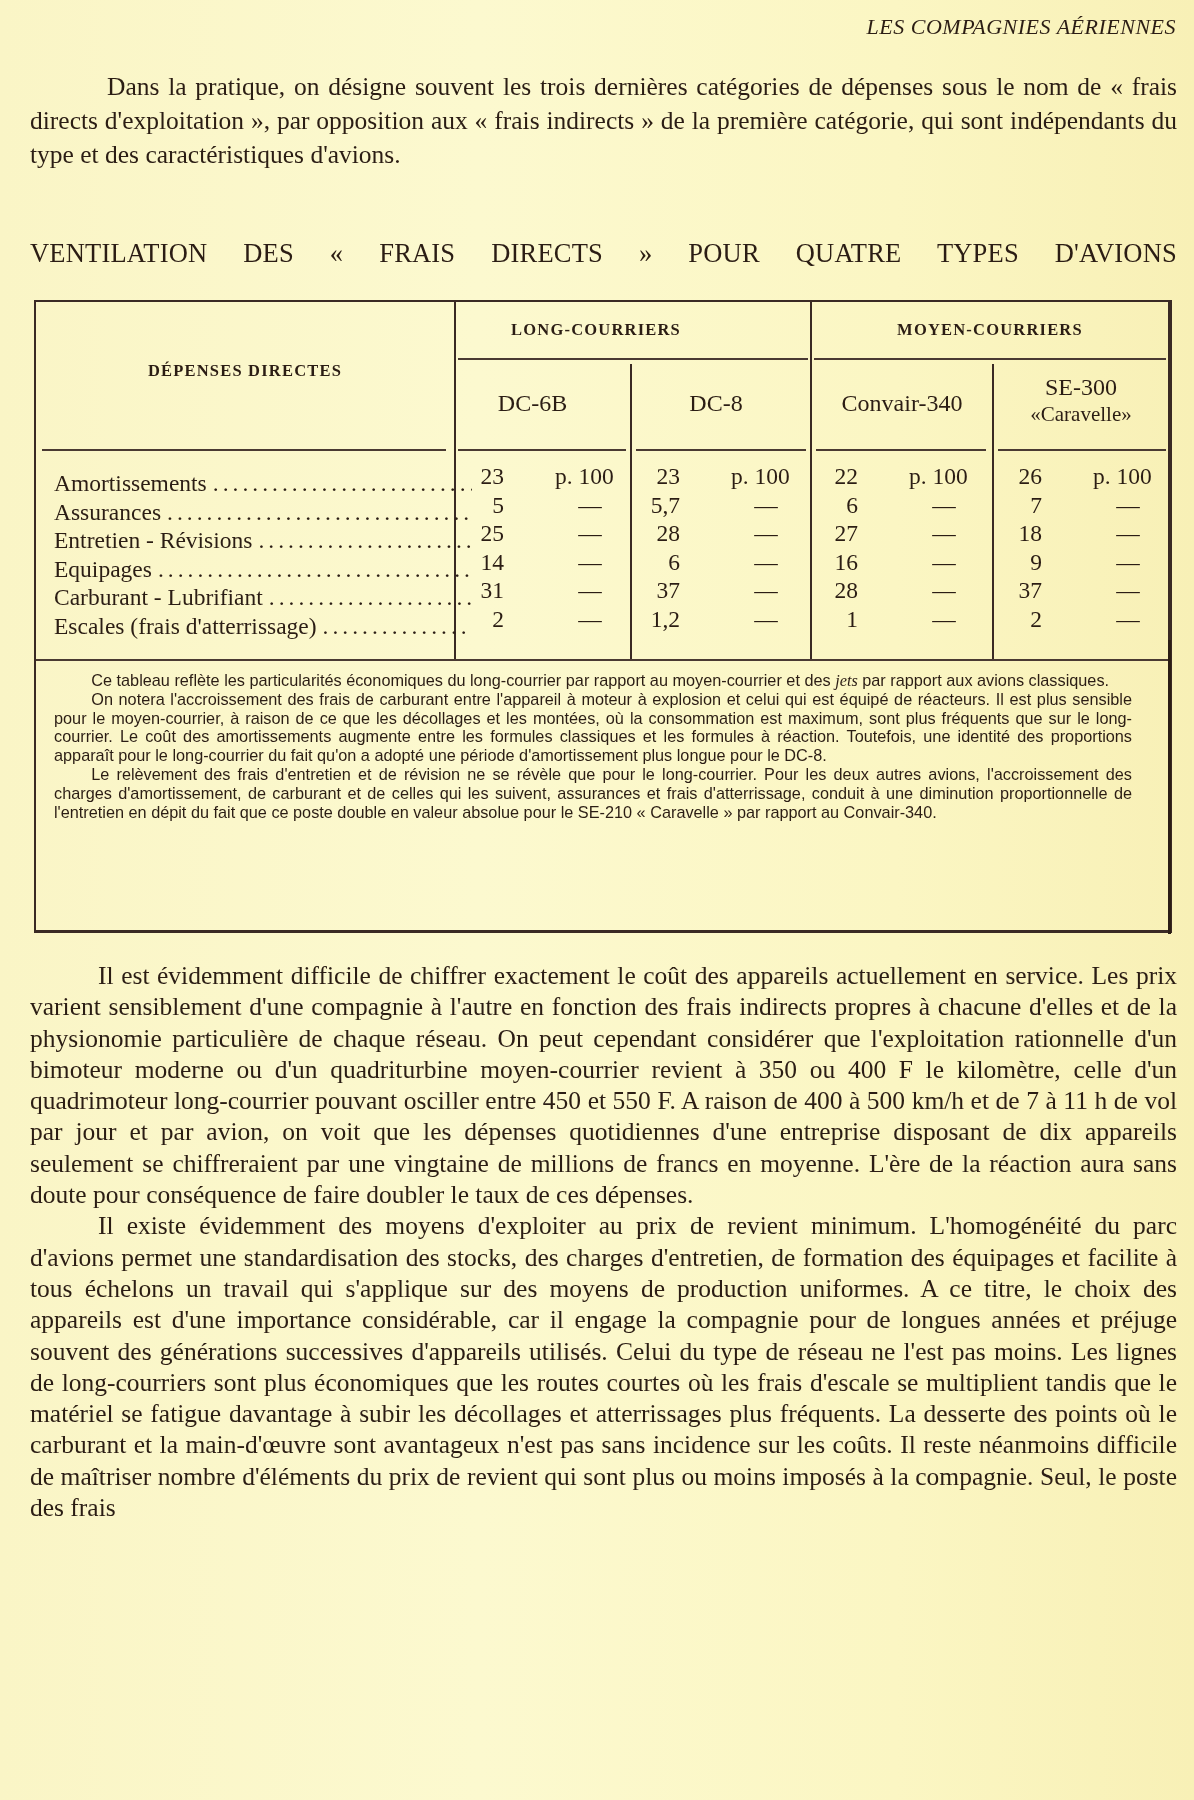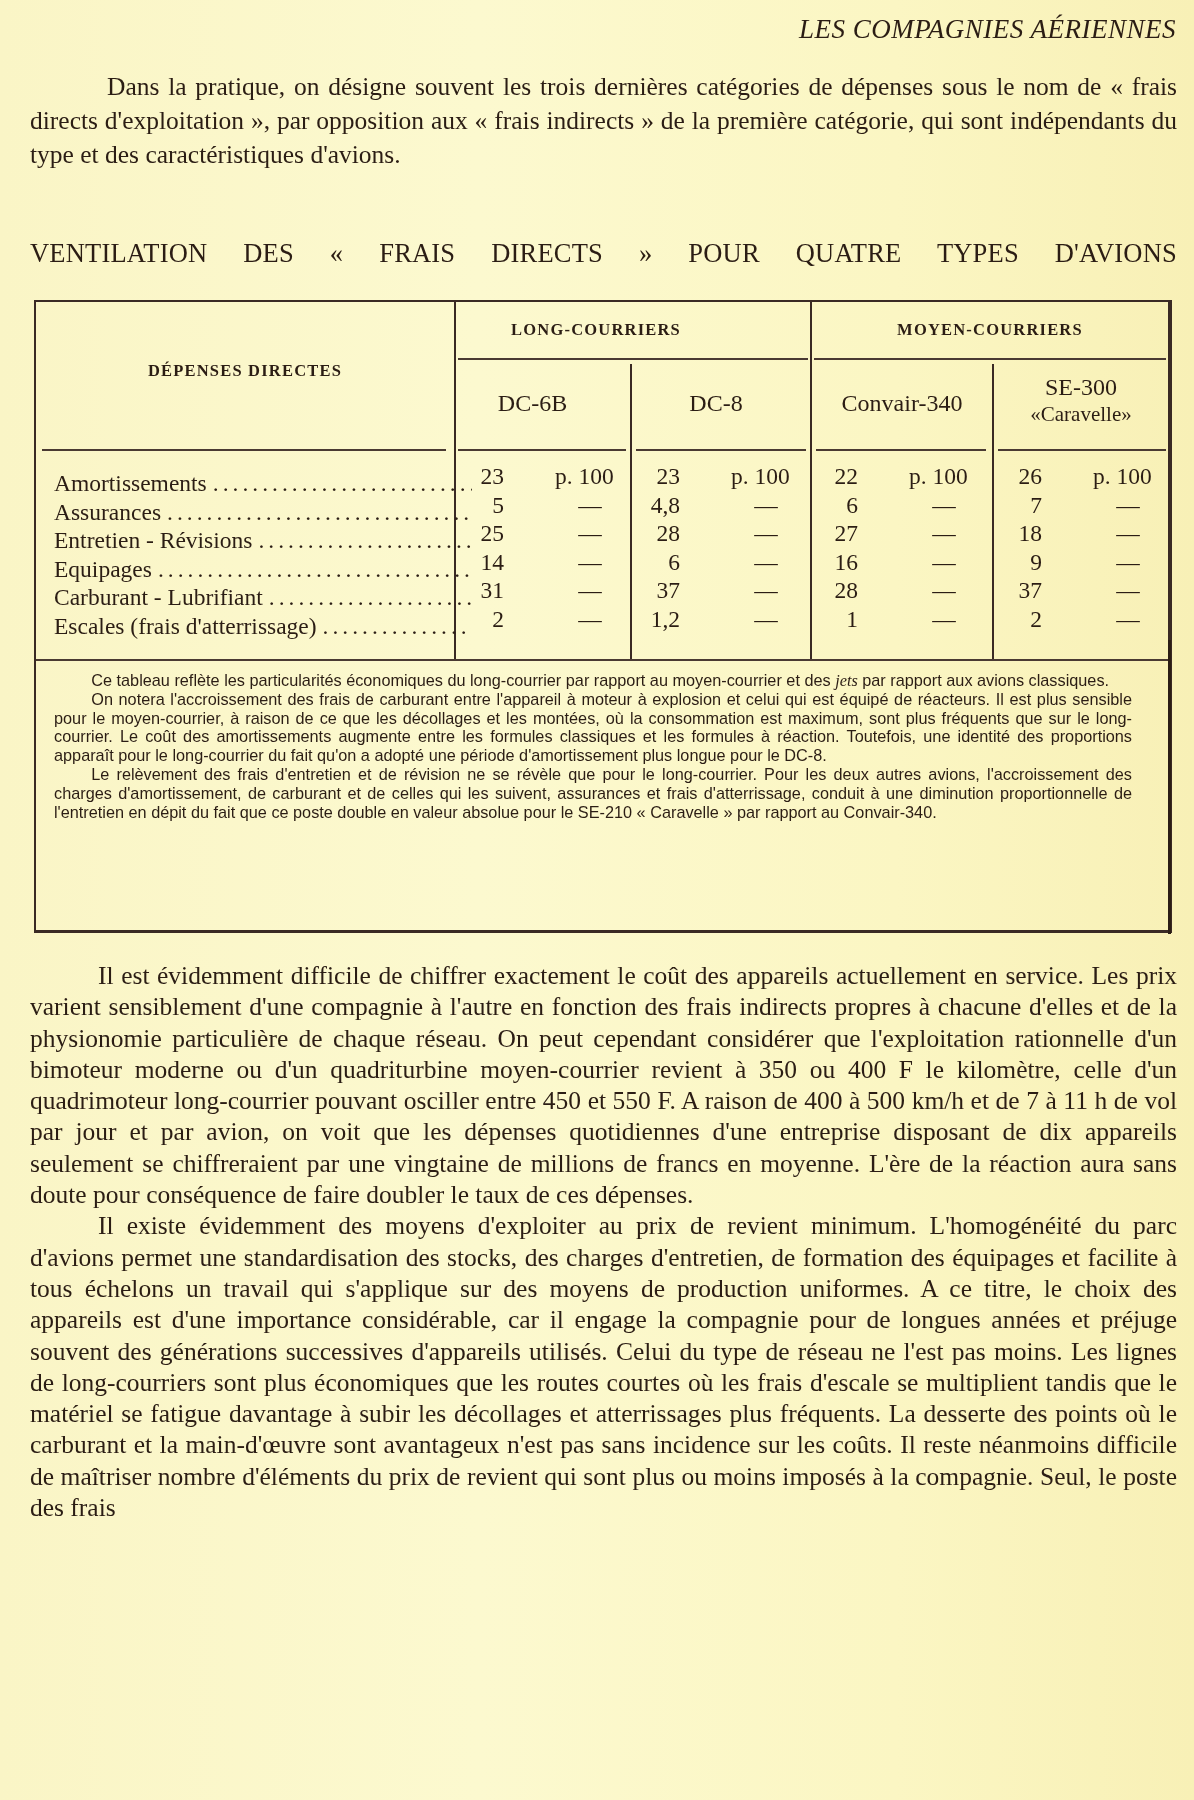--- a/index.html
+++ b/index.html
@@ -7,21 +7,21 @@
     width: 1194px; height: 1800px; overflow: hidden;
     background: #fbf7c4;
     background: linear-gradient(90deg, #faf5c6 0%, #fcf9cf 40%, #fbf6c3 75%, #f8f0b6 100%);
     color: #2b1d14;
     font-family: "Liberation Serif", "DejaVu Serif", serif;
     position: relative;
   }
   .page { position: absolute; left: 0; top: 0; width: 1194px; height: 1800px; }
   .running-head {
     position: absolute; right: 18px; top: 14px;
-    font-style: italic; font-size: 27px; letter-spacing: 0.5px; text-align: center;
+    font-style: italic; font-size: 22px; letter-spacing: 0.5px; text-align: center;
   }
   .intro {
     position: absolute; left: 30px; top: 70px; width: 1147px;
     font-size: 25.5px; line-height: 34px; text-align: justify;
   }
   .intro p { margin: 0; text-indent: 77px; }
   .table-title {
     position: absolute; left: 30px; top: 238px; width: 1147px;
     font-size: 26.5px; letter-spacing: 0.2px; text-align: justify; text-align-last: justify;
   }
@@ -160,21 +160,21 @@
           <span class="num">2</span>
           <span class="dash">—</span>
         </div>
       </div>
     <div class="col" style="left:598px;">
         <div class="cell">
           <span class="num">23</span>
           <span class="unit">p. 100</span>
         </div>
         <div class="cell">
-          <span class="num">4,8</span>
+          <span class="num">5,7</span>
           <span class="dash">—</span>
         </div>
         <div class="cell">
           <span class="num">28</span>
           <span class="dash">—</span>
         </div>
         <div class="cell">
           <span class="num">6</span>
           <span class="dash">—</span>
         </div>

